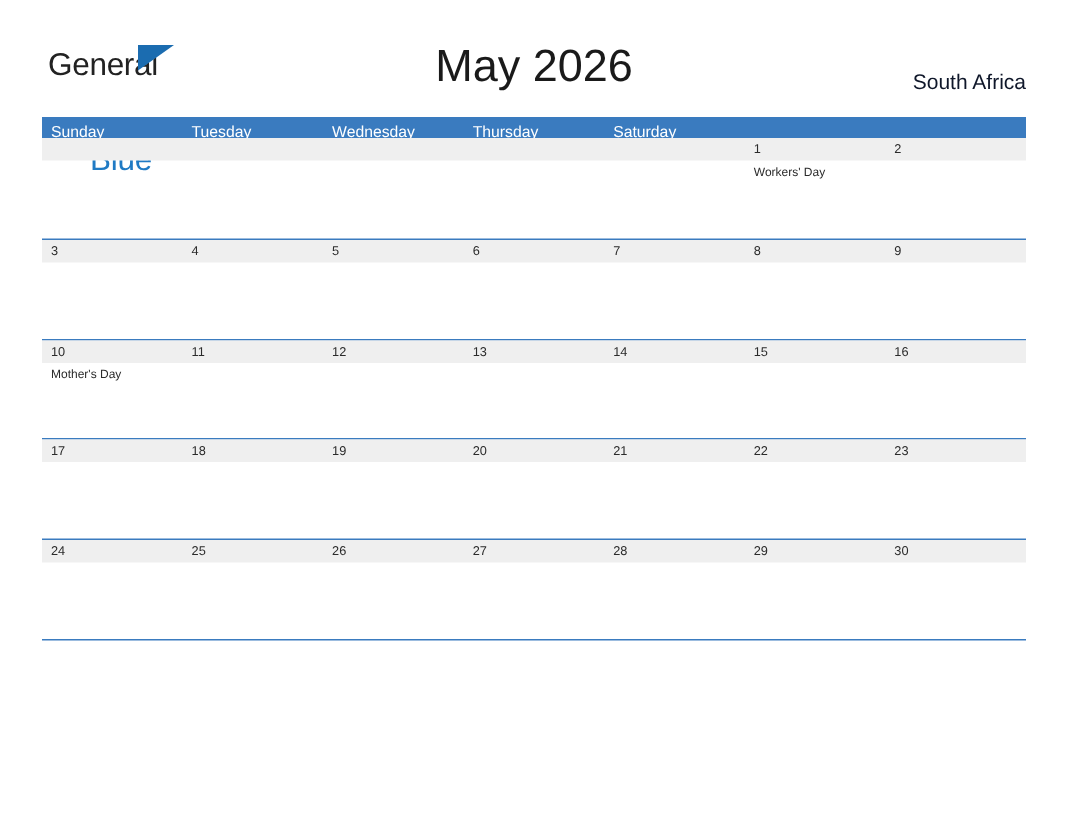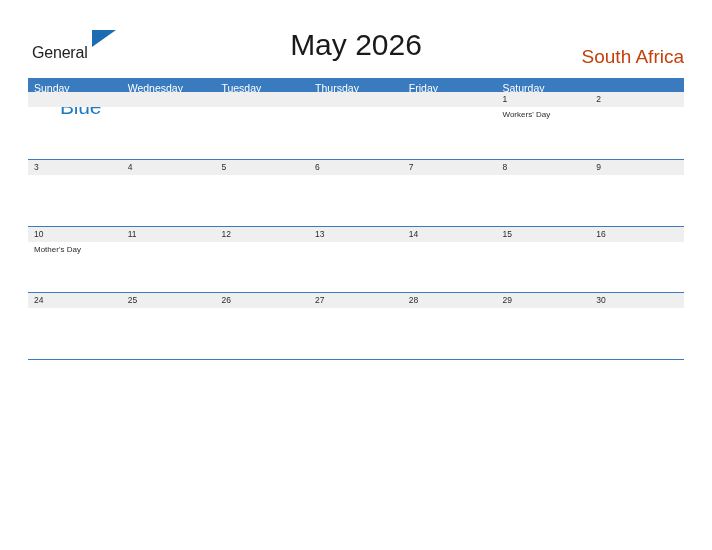--- a/index.html
+++ b/index.html
@@ -32,22 +32,22 @@
     position: absolute;
     left: 32px;
     top: 29px;
     width: 200px;
     height: 44px;
     line-height: 1;
   }
   .logo-general {
     position: absolute;
     left: 0;
-    top: 16px;
-    font-size: 16px;
+    top: 4px;
+    font-size: 21px;
     letter-spacing: -0.2px;
     color: #222222;
     font-family: "Liberation Sans", sans-serif;
   }
   .logo-flag {
     position: absolute;
     left: 60px;
     top: 1px;
     width: 0;
     height: 0;
@@ -71,22 +71,22 @@
     width: 712px;
     text-align: center;
     font-size: 30px;
     color: #1a1a1a;
     font-family: "Liberation Sans", sans-serif;
   }
   .country {
     position: absolute;
     right: 28px;
     top: 46px;
-    font-size: 19px;
-    color: #c2410c;
+    font-size: 14px;
+    color: #0f172a;
     font-family: "Liberation Sans", sans-serif;
   }
 
   
   .calendar {
     position: absolute;
     left: 28px;
     top: 78px;
     width: 656px;
   }
@@ -168,24 +168,23 @@
     <div class="title">May 2026</div>
 
     <div class="country">South Africa</div>
 
   </div>
 
   <div class="calendar">
 
     <div class="dow-row">
       <div class="dow-cell">Sunday</div>
+      <div class="dow-cell">Tuesday</div>
       <div class="dow-cell">Wednesday</div>
-      <div class="dow-cell">Tuesday</div>
       <div class="dow-cell">Thursday</div>
-      <div class="dow-cell">Friday</div>
       <div class="dow-cell">Saturday</div>
     </div>
 
     <div class="week first">
       <div class="num-band">
         <div class="num-cell"></div>
         <div class="num-cell"></div>
         <div class="num-cell"></div>
         <div class="num-cell"></div>
         <div class="num-cell"></div>
@@ -238,20 +237,40 @@
         <div class="event-cell">Mother's Day</div>
         <div class="event-cell"></div>
         <div class="event-cell"></div>
         <div class="event-cell"></div>
         <div class="event-cell"></div>
         <div class="event-cell"></div>
         <div class="event-cell"></div>
       </div>
     </div>
 
+    <div class="week">
+      <div class="num-band">
+        <div class="num-cell">17</div>
+        <div class="num-cell">18</div>
+        <div class="num-cell">19</div>
+        <div class="num-cell">20</div>
+        <div class="num-cell">21</div>
+        <div class="num-cell">22</div>
+        <div class="num-cell">23</div>
+      </div>
+      <div class="event-band">
+        <div class="event-cell"></div>
+        <div class="event-cell"></div>
+        <div class="event-cell"></div>
+        <div class="event-cell"></div>
+        <div class="event-cell"></div>
+        <div class="event-cell"></div>
+        <div class="event-cell"></div>
+      </div>
+    </div>
 
     <div class="week">
       <div class="num-band">
         <div class="num-cell">24</div>
         <div class="num-cell">25</div>
         <div class="num-cell">26</div>
         <div class="num-cell">27</div>
         <div class="num-cell">28</div>
         <div class="num-cell">29</div>
         <div class="num-cell">30</div>

